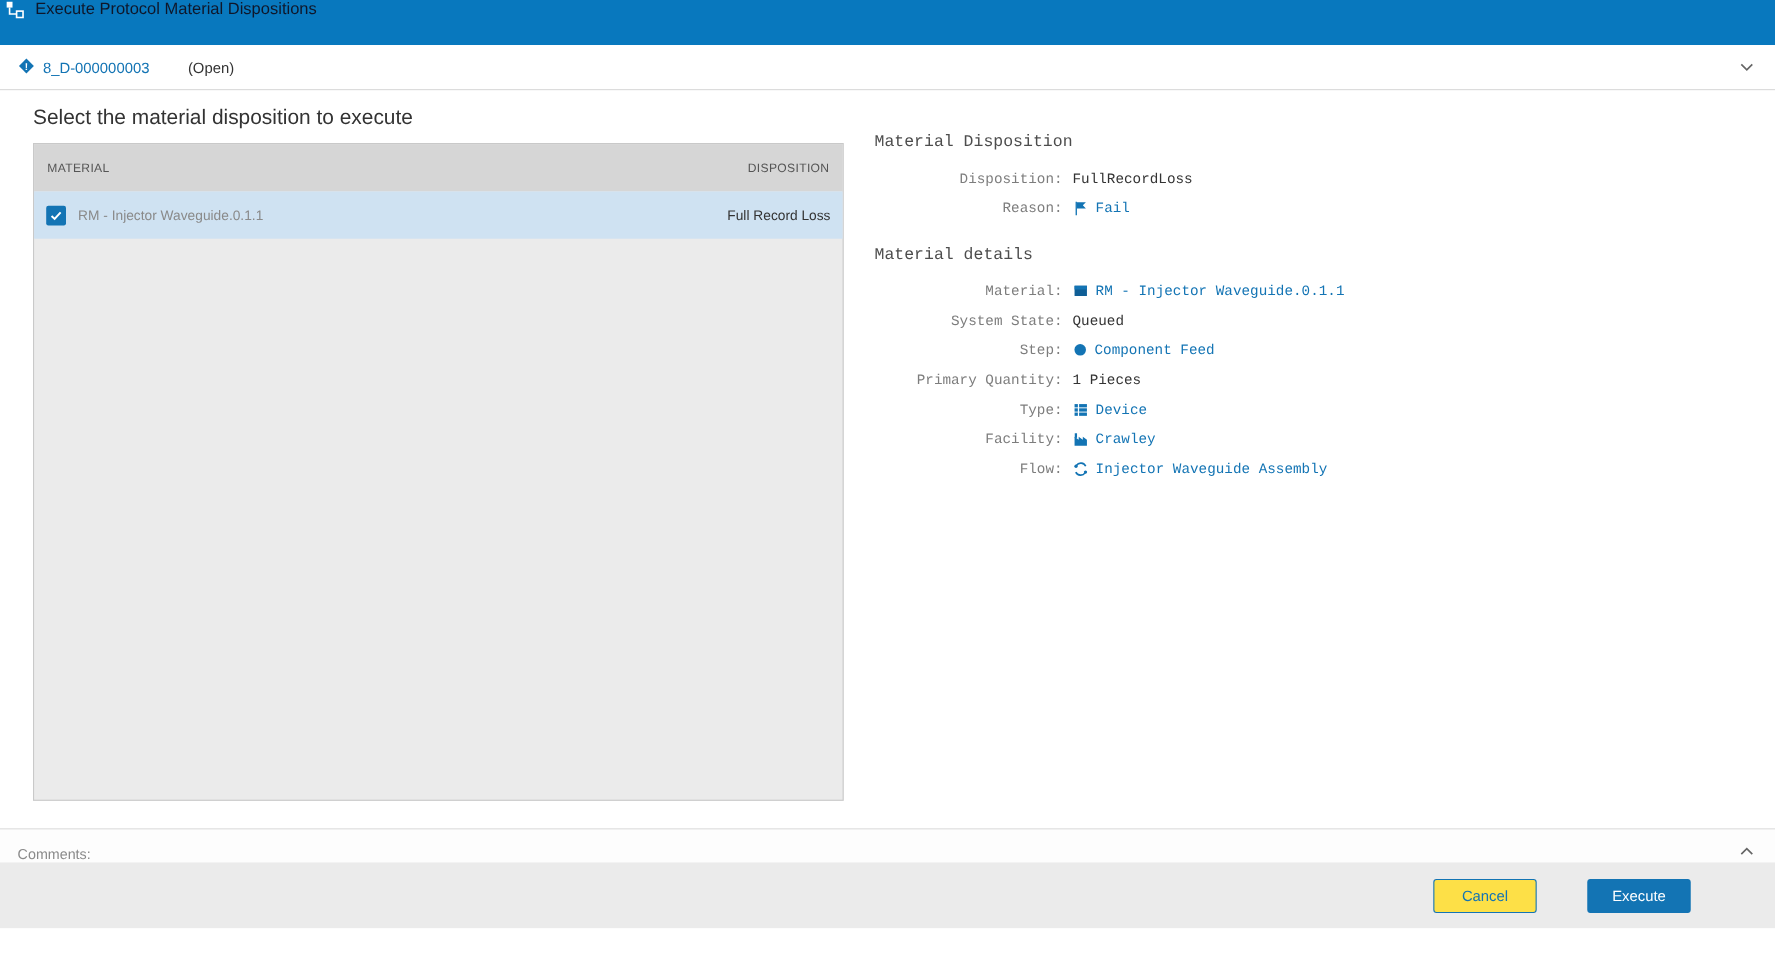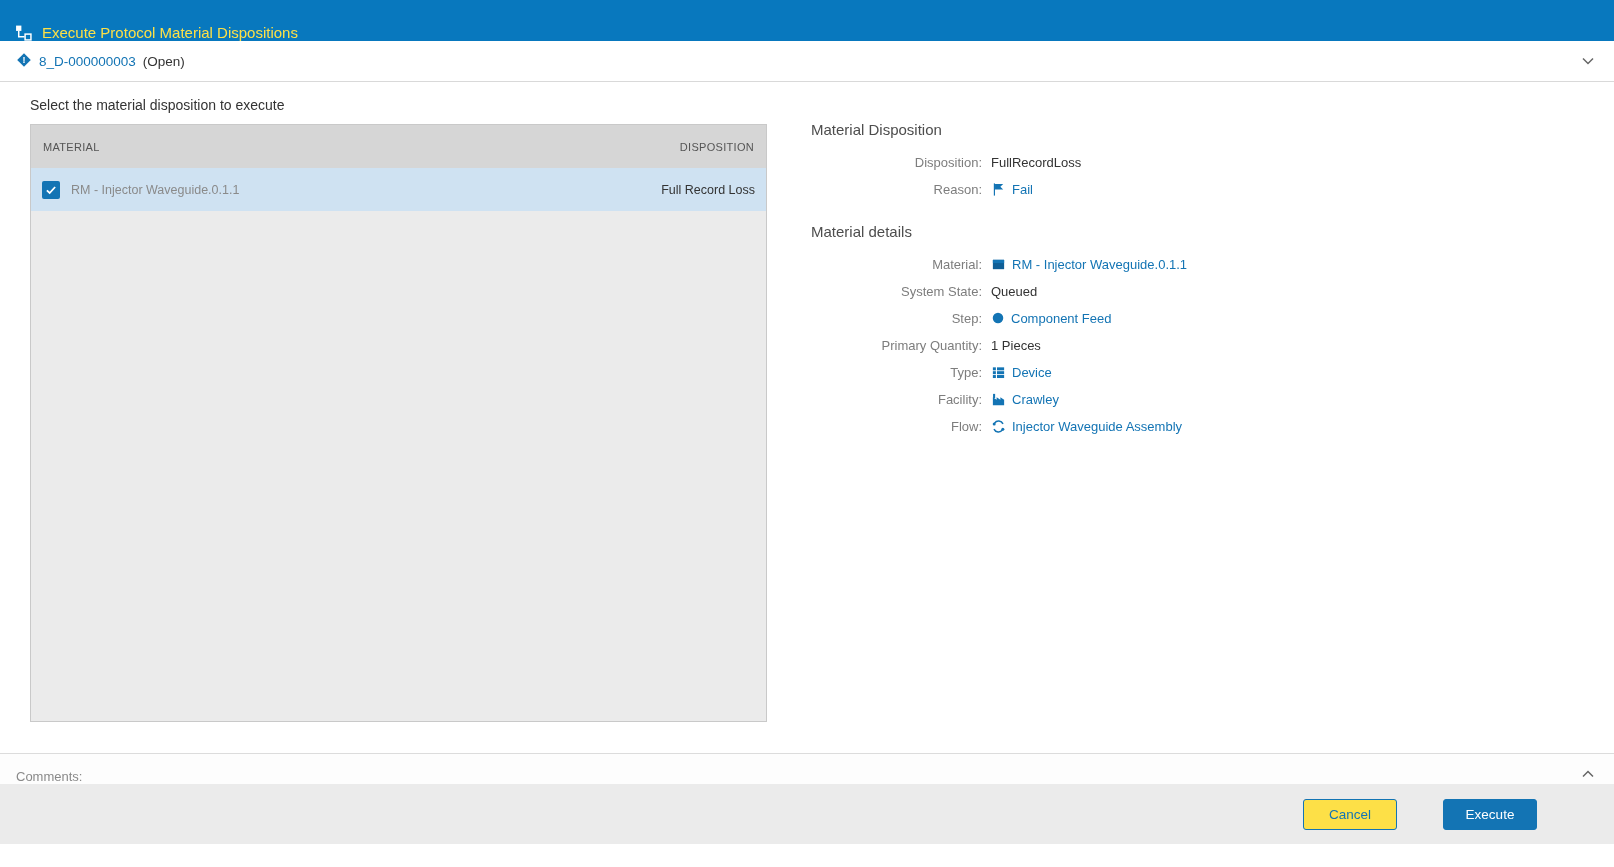--- a/index.html
+++ b/index.html
@@ -10,45 +10,45 @@
     color: #333;
     display: flex;
     flex-direction: column;
     overflow: hidden;
   }
 
   
   .titlebar {
     height: 41px; flex: 0 0 41px;
     background: #0878be;
-    color: #fde047;
-    display: flex; align-items: flex-end;
-    padding: 0 15px; gap: 10px;
+    color: #0f172a;
+    display: flex; align-items: flex-start;
+    padding: 0 5px; gap: 10px;
     font-size: 15px;
   }
   .titlebar .ticon { display: inline-flex; align-items: center; }
 
   
   .record-bar {
     height: 41px; flex: 0 0 41px;
     background: #fff;
     border-bottom: 1px solid #d9d9d9;
     display: flex; align-items: center;
     padding: 0 16px; gap: 7px;
     font-size: 13.5px;
   }
   .record-bar a { color: #1374b4; text-decoration: none; }
-  .record-bar .status { color: #333; }
+  .record-bar .status { color: #333; margin-left: 28px; }
   .record-bar .spacer { flex: 1; }
   .chev { cursor: pointer; display: inline-flex; align-items: center; padding: 2px; }
 
   
   .content { flex: 1; display: flex; padding: 15px 30px 0 30px; overflow: hidden; }
   .left-pane { width: 737px; flex: 0 0 737px; display: flex; flex-direction: column; }
-  .instruction { font-size: 14px; color: #333; margin-bottom: 11px; }
+  .instruction { font-size: 19px; color: #333; margin-bottom: 11px; }
 
   .mtable {
     border: 1px solid #c9c9c9;
     height: 598px;
     background: #ebebeb;
     display: flex; flex-direction: column;
   }
   .thead {
     flex: 0 0 43px;
     background: #d6d6d6;
@@ -67,21 +67,21 @@
   .trow .disp { font-size: 12.5px; color: #333; }
   .checkbox {
     width: 18px; height: 18px; flex: 0 0 18px;
     background: #1374b4; border-radius: 2px;
     display: inline-flex; align-items: center; justify-content: center;
     cursor: pointer;
   }
   .tbody-fill { flex: 1; }
 
   
-  .right-pane { flex: 1; padding: 24px 0 0 44px; }
+  .right-pane { flex: 1; padding: 24px 0 0 28px; font-family: Liberation Mono, monospace; }
   .section-title { font-size: 15px; font-weight: 400; color: #4d4d4d; margin-bottom: 15px; }
   .section-gap { height: 16px; }
   .frow { display: flex; align-items: center; margin-bottom: 9px; min-height: 18px; }
   .flabel {
     width: 180px; flex: 0 0 180px;
     text-align: right; padding-right: 9px;
     font-size: 13px; color: #7d7d7d;
   }
   .fvalue { font-size: 13px; color: #333; display: inline-flex; align-items: center; gap: 6px; }
   .fvalue a { color: #1374b4; text-decoration: none; }

